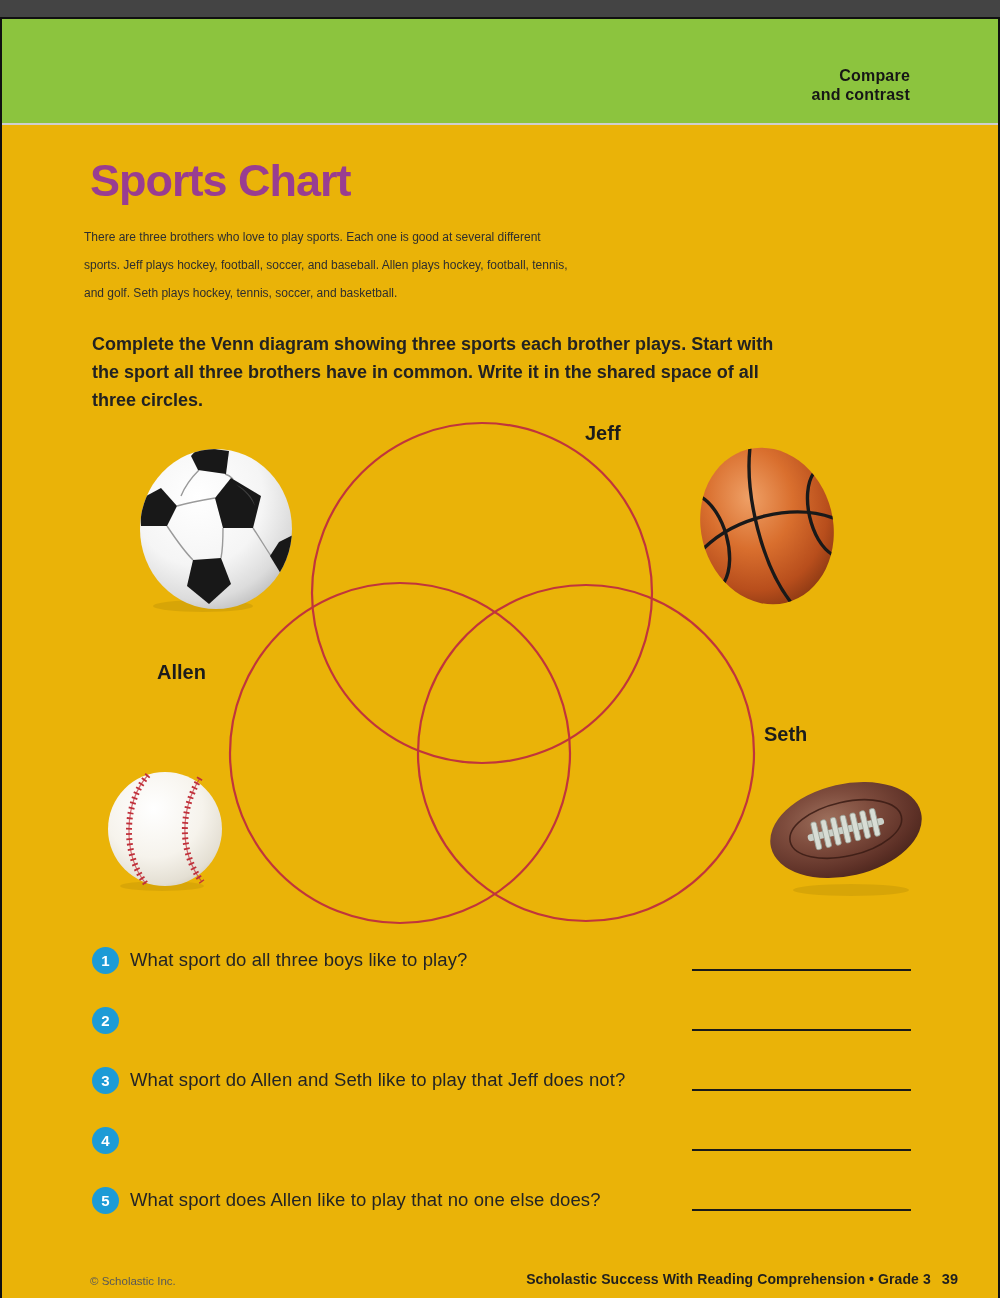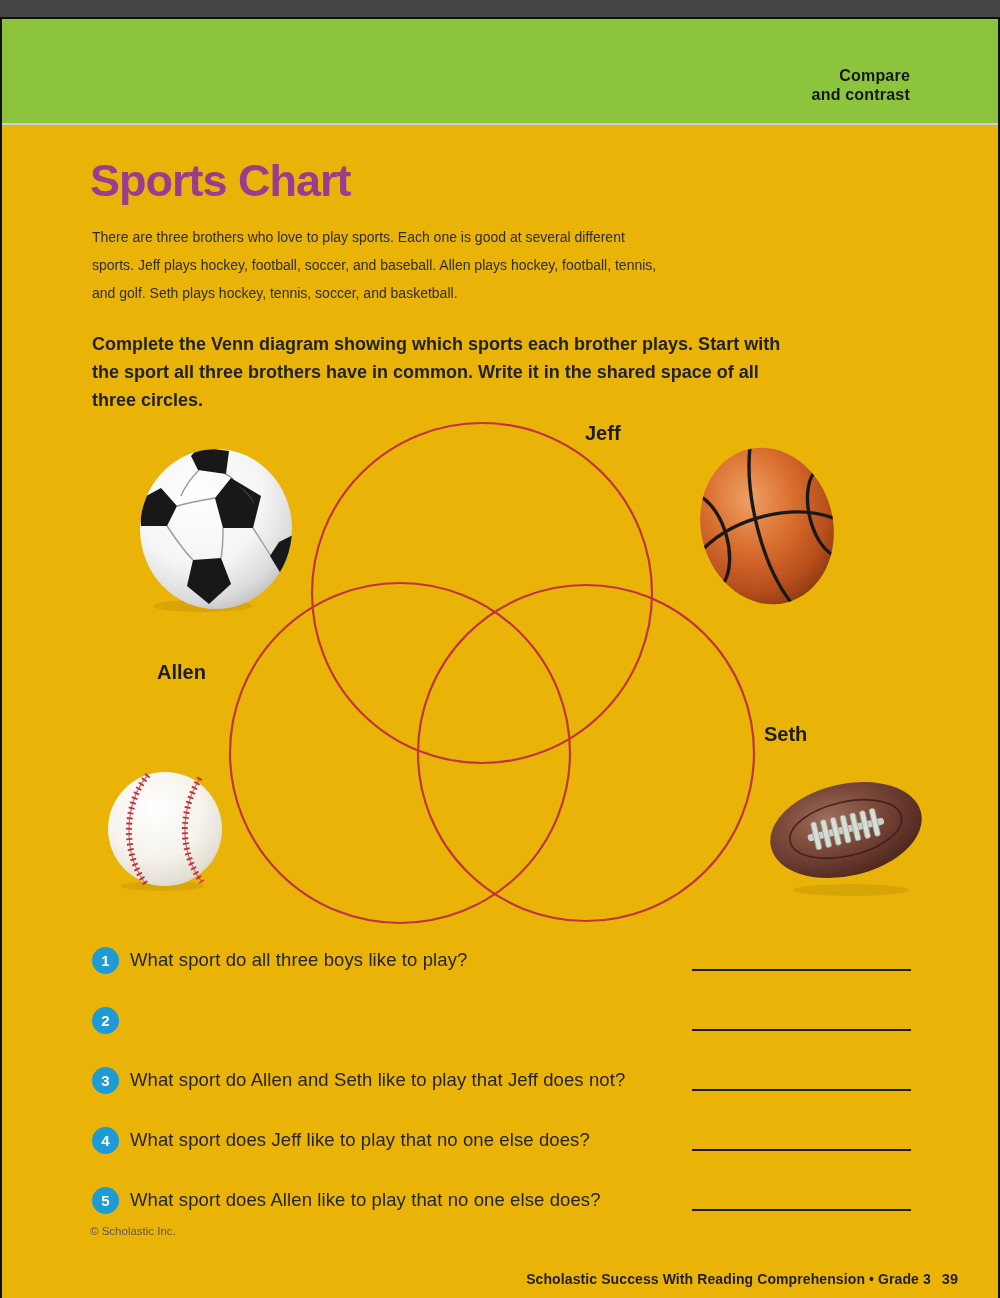--- a/index.html
+++ b/index.html
@@ -14,22 +14,22 @@
   }
   .header-tag{
     position:absolute;top:47px;right:88px;text-align:right;
     font-size:16px;line-height:19px;font-weight:bold;color:#161616;letter-spacing:.2px;
   }
   .page-title{
     position:absolute;left:88px;top:136px;
     font-size:45px;font-weight:800;letter-spacing:-1px;color:#993d91;
   }
   .intro{
-    position:absolute;left:90px;top:204px;width:850px;
-    font-size:14px;line-height:28px;color:#2e2e2e;
+    position:absolute;left:82px;top:204px;width:850px;
+    font-size:12px;line-height:28px;color:#2e2e2e;
   }
   .instructions{
     position:absolute;left:90px;top:311px;width:850px;
     font-size:18px;line-height:28px;font-weight:bold;color:#222;
   }
   .venn-svg{position:absolute;left:0;top:395px;width:1000px;height:520px;}
   .venn-label{position:absolute;font-size:20px;font-weight:bold;color:#1c1c1c;text-align:center;}
   .lbl-jeff{left:583px;top:403px;}
   .lbl-allen{left:155px;top:642px;}
   .lbl-seth{left:762px;top:704px;}
@@ -43,21 +43,21 @@
     flex:0 0 auto;width:27px;height:27px;border-radius:50%;background:#1c9bd6;
     color:#fff;font-size:15px;font-weight:bold;display:flex;align-items:center;justify-content:center;
     margin-right:11px;
   }
   .q-text{font-size:18.5px;color:#242424;letter-spacing:.1px;}
   .answer-line{
     position:absolute;left:600px;top:24px;width:219px;height:0;
     border-top:2.5px solid #1a1a1a;
   }
   .row1{top:926px;} .row2{top:986px;} .row3{top:1046px;} .row4{top:1106px;} .row5{top:1166px;}
-  .footer-copy{position:absolute;left:88px;top:1206px;font-size:11.5px;color:#585858;}
+  .footer-copy{position:absolute;left:88px;top:1256px;font-size:11.5px;color:#585858;}
   .footer-right{
     position:absolute;right:40px;top:1252px;display:flex;align-items:baseline;gap:11px;
     font-size:14px;color:#1f1f1f;
   }
   .footer-series{font-weight:600;letter-spacing:.1px;}
   .footer-page{font-weight:bold;font-size:14.5px;}
 </style>
 </head>
 <body>
 
@@ -72,21 +72,21 @@
 
   <div class="page-title">Sports Chart</div>
 
   <div class="intro">
     <div>There are three brothers who love to play sports. Each one is good at several different</div>
     <div>sports. Jeff plays hockey, football, soccer, and baseball. Allen plays hockey, football, tennis,</div>
     <div>and golf. Seth plays hockey, tennis, soccer, and basketball.</div>
   </div>
 
   <div class="instructions">
-    <div>Complete the Venn diagram showing which sports each brother plays. Start with</div>
+    <div>Complete the Venn diagram showing three sports each brother plays. Start with</div>
     <div>the sport all three brothers have in common. Write it in the shared space of all</div>
     <div>three circles.</div>
   </div>
 
   <svg class="venn-svg" viewBox="0 0 1000 520">
     <circle cx="480" cy="179" r="170" fill="none" stroke="#c0353c" stroke-width="2.2"></circle>
     <circle cx="398" cy="339" r="170" fill="none" stroke="#c0353c" stroke-width="2.2"></circle>
     <circle cx="584" cy="339" r="168" fill="none" stroke="#c0353c" stroke-width="2.2"></circle>
   </svg>
 
@@ -205,21 +205,20 @@
     <div class="q-badge">2</div>
     <div class="answer-line"></div>
   </div>
   <div class="q-row row3">
     <div class="q-badge">3</div>
     <div class="q-text">What sport do Allen and Seth like to play that Jeff does not?</div>
     <div class="answer-line"></div>
   </div>
   <div class="q-row row4">
     <div class="q-badge">4</div>
-    <div class="q-text">What sport does Jeff like to play that no one else does?</div>
     <div class="answer-line"></div>
   </div>
   <div class="q-row row5">
     <div class="q-badge">5</div>
     <div class="q-text">What sport does Allen like to play that no one else does?</div>
     <div class="answer-line"></div>
   </div>
 
   <div class="footer-copy">© Scholastic Inc.</div>
   <div class="footer-right">

